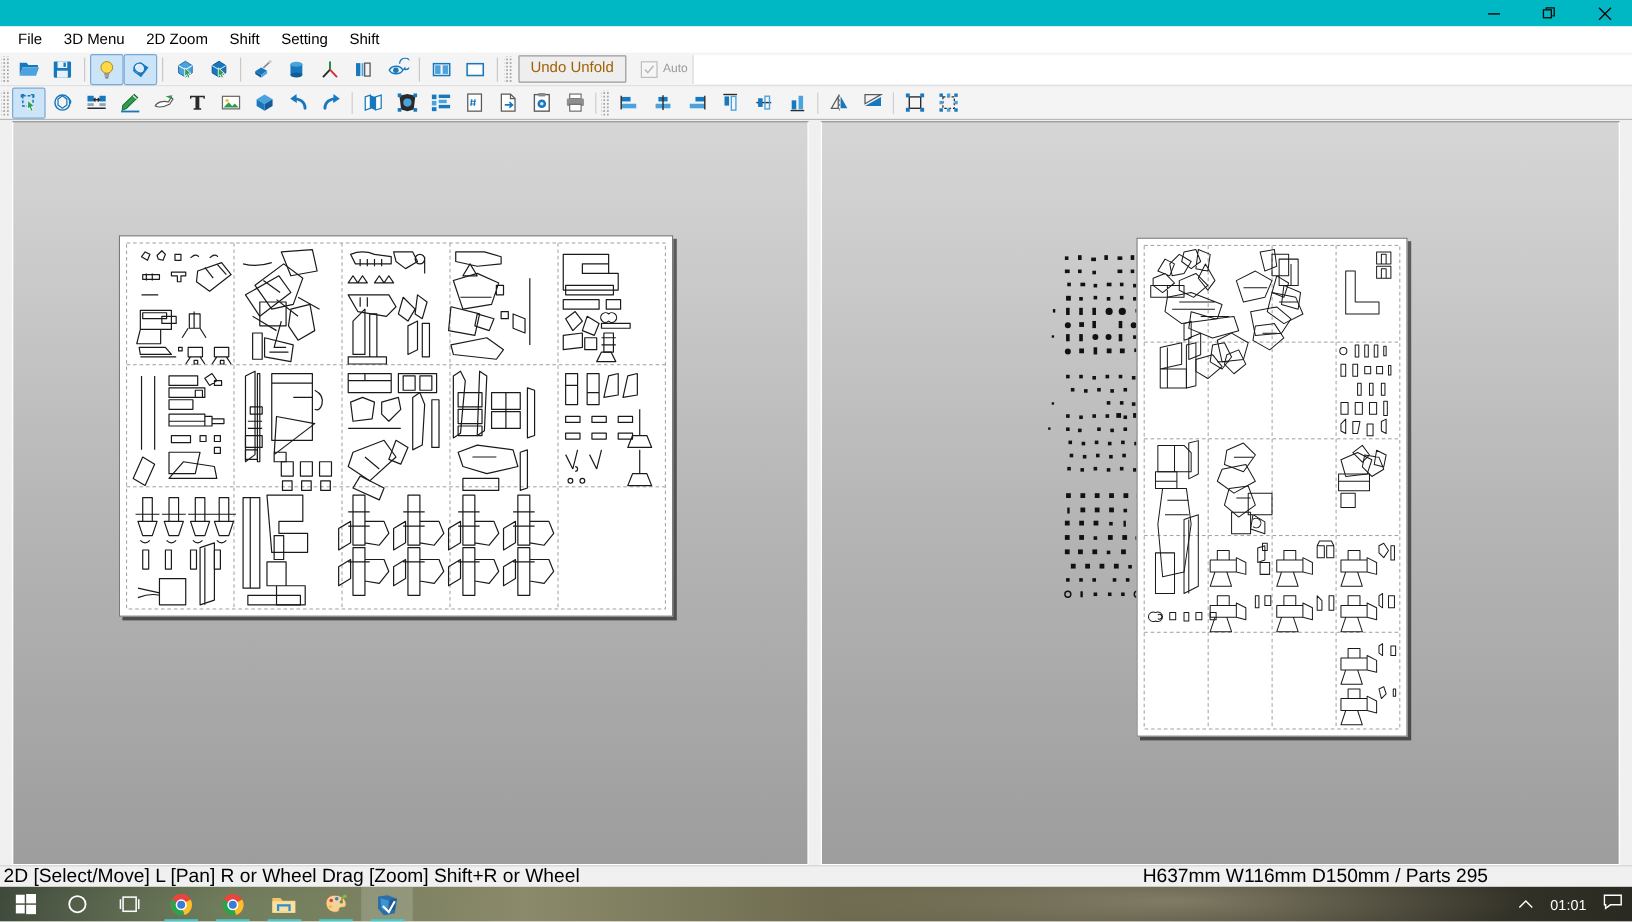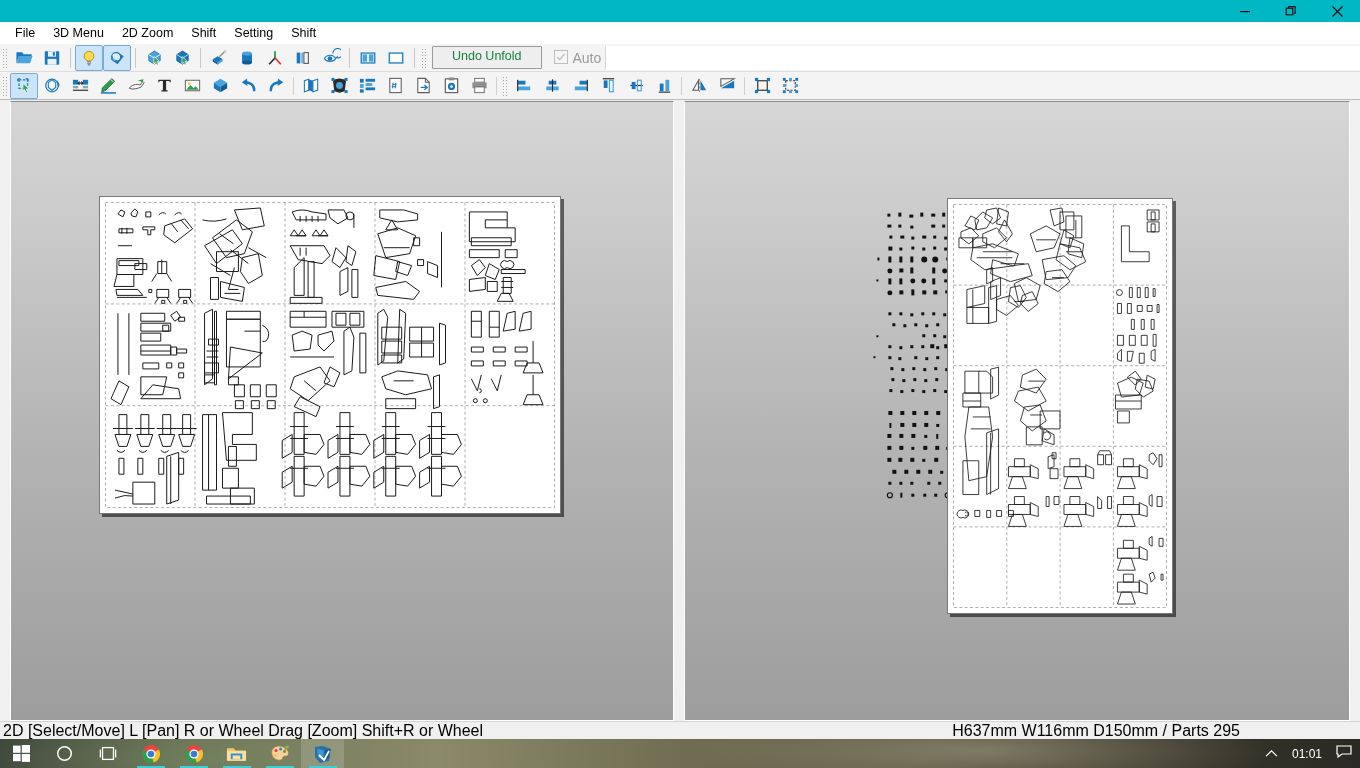--- a/index.html
+++ b/index.html
@@ -45,24 +45,24 @@
     background-size:3px 3px;background-position:1px 1px;opacity:.85;
   }
   .tbtn{
     width:26px;height:24px;display:flex;align-items:center;justify-content:center;
     flex:0 0 auto;border:1px solid transparent;border-radius:2px;margin:0 0px;
   }
   .tbtn.active{border-color:#7aa9d6;background:#cce4f7;}
   .tsep{width:1px;height:20px;background:#c8c8c8;margin:0 4px;flex:0 0 auto;}
   .tsep2{width:1px;height:18px;background:#cfcfcf;margin:0 3px;flex:0 0 auto;}
   .undobtn{
-    height:21px;padding:0 19px;border:1px solid #9a9a9a;background:#eeeeee;
-    font-size:12.5px;line-height:19px;border-radius:1px;margin-left:3px;color:#15803d;white-space:nowrap;
-  }
-  .autowrap{display:flex;align-items:flex-start;margin-left:12px;color:#9a9a9a;font-size:14px;}
+    height:21px;padding:0 9px;border:1px solid #9a9a9a;background:#eeeeee;
+    font-size:12.5px;line-height:19px;border-radius:1px;margin-left:3px;color:#a16207;white-space:nowrap;
+  }
+  .autowrap{display:flex;align-items:center;margin-left:12px;color:#9a9a9a;font-size:10px;}
   .chk{
     width:12px;height:12px;border:1px solid #bdbdbd;background:#f6f6f6;margin-right:5px;
     display:flex;align-items:center;justify-content:center;
   }
   .chk svg{display:block;}
   .tb1-tail{flex:1 1 auto;height:24px;border-left:1px solid #d6d6d6;margin-left:4px;background:#ffffff;}
 
   
   .workarea{position:absolute;left:0;top:101px;width:1360px;height:620px;background:#f0f0f0;}
   .pane{

